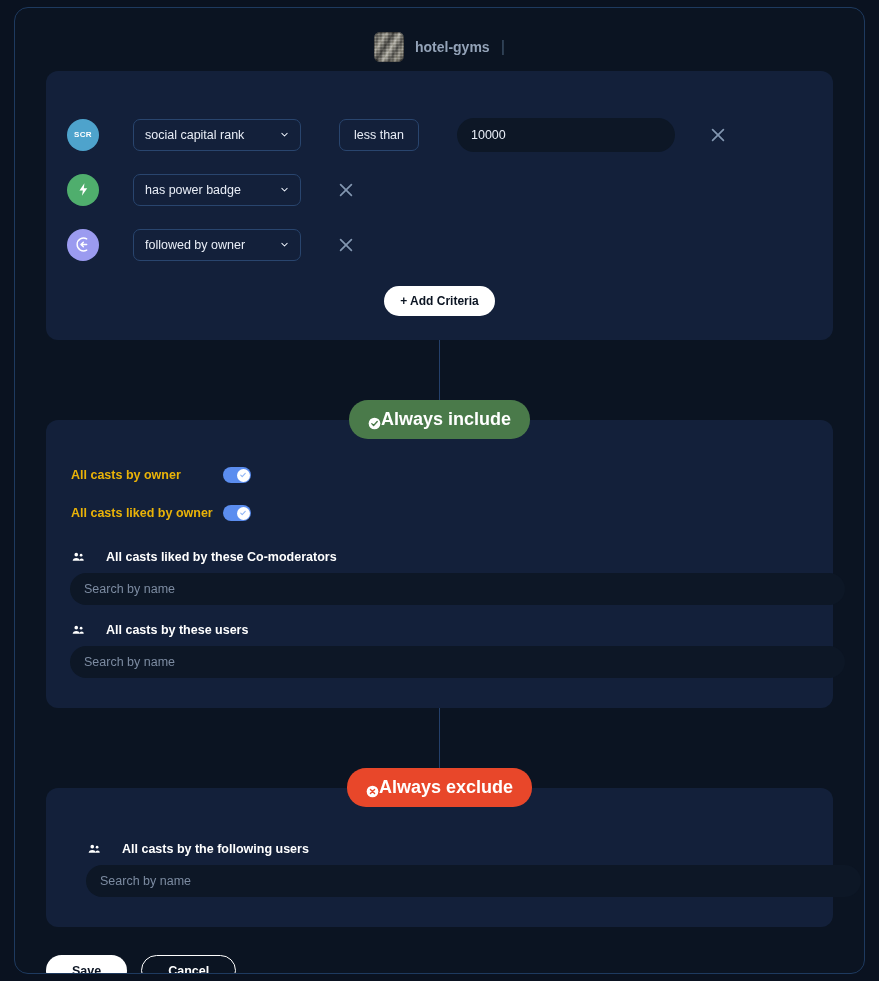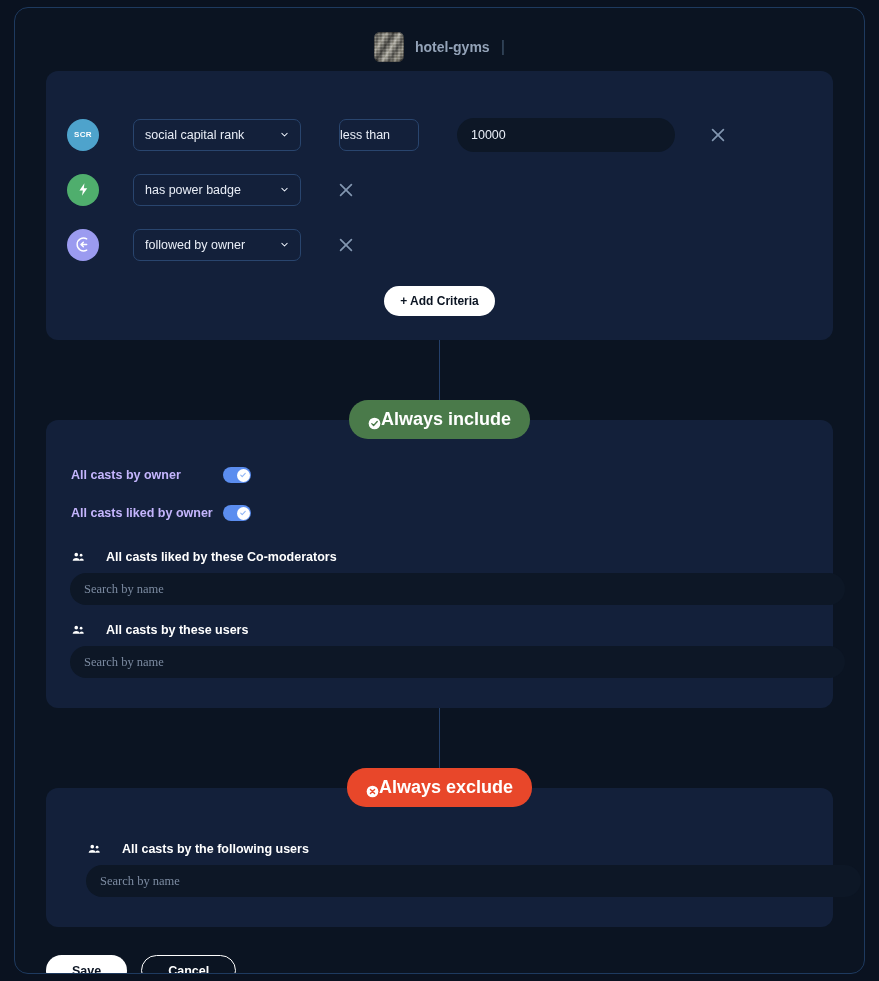--- a/index.html
+++ b/index.html
@@ -143,21 +143,21 @@
   .select .chev { margin-left: auto; width: 9px; height: 9px; }
   .op-box {
     margin-left: 22px;
     width: 80px; height: 32px;
     border: 1px solid #29456e;
     border-radius: 7px;
     color: #e9eef7;
     font-size: 12.5px;
     display: flex;
     align-items: center;
-    justify-content: flex-start;
+    justify-content: center;
     cursor: pointer;
   }
   .val-box {
     margin-left: 22px;
     width: 218px; height: 34px;
     background: #0d1726;
     border-radius: 17px;
     color: #e9eef7;
     font-size: 12.5px;
     display: flex;
@@ -206,21 +206,21 @@
   .pull-up { margin-bottom: -19px; }
   .card.include { margin-top: 0; }
 
   
   .toggle-row {
     display: flex;
     align-items: center;
     height: 38px;
     margin-left: 1px;
   }
-  .toggle-label { color: #c4b5fd; font-size: 12.5px; font-weight: 700; width: 152px; }
+  .toggle-label { color: #eab308; font-size: 12.5px; font-weight: 700; width: 152px; }
   .switch {
     width: 28px; height: 16px;
     border-radius: 8px;
     background: #5b8def;
     position: relative;
     cursor: pointer;
     flex: none;
   }
   .switch .knob {
     position: absolute;
@@ -248,21 +248,21 @@
   .field-label svg { width: 14px; height: 14px; flex: none; }
   .search-input {
     width: 775px; height: 32px;
     background: #0d1726;
     border: none;
     border-radius: 16px;
     color: #e9eef7;
     font-size: 12.5px;
     padding: 0 14px;
     outline: none;
-    font-family: Liberation Serif, serif;
+    font-family: Liberation Sans, sans-serif;
     display: block;
   }
   .search-input::placeholder { color: #7c8ba1; }
 
   
   .footer {
     display: flex;
     align-items: center;
     justify-content: space-between;
     padding: 0 31px;

